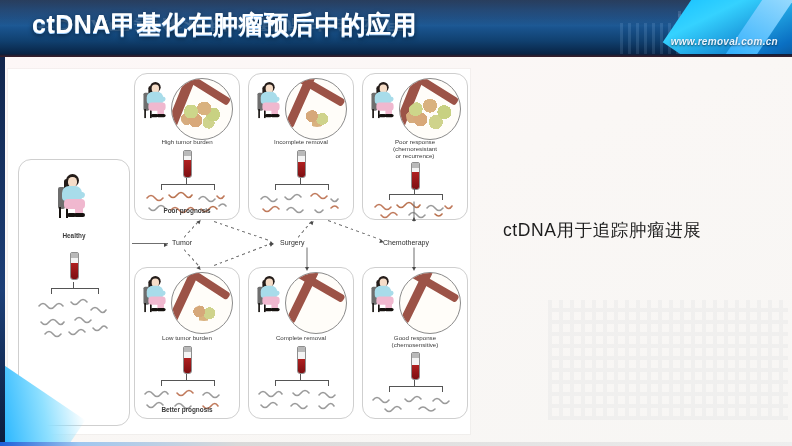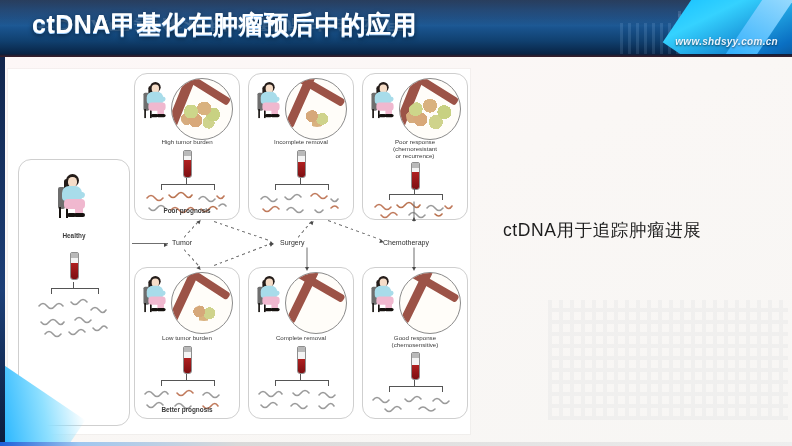--- a/index.html
+++ b/index.html
@@ -106,21 +106,21 @@
   <div class="header">
     <div class="hdr-sheen"></div>
     <div class="bldg">
       <div class="b2"></div>
         <div class="b1"></div>
     </div>
     <div class="cyan-top"></div>
     <div class="cyan-top2"></div>
     <div class="title-refl">ctDNA甲基化在肿瘤预后中的应用</div>
     <div class="title">ctDNA甲基化在肿瘤预后中的应用</div>
-    <div class="url">www.shdsyy.com.cn</div>
+    <div class="url">www.removal.com.cn</div>
     <div class="hdr-bottomline"></div>
   </div>
 
   <div class="body">
     <div class="ghost"></div>
 
     <div class="fig">
 
       <div class="panel" style="left:10px;top:90px;width:110px;height:265px;">
         <div class="person" style="left:36px;top:14px;">

